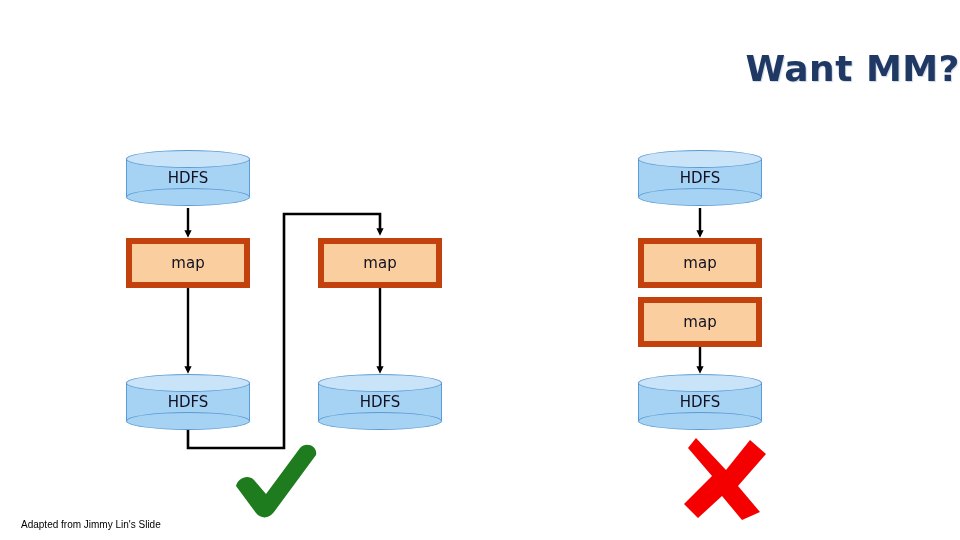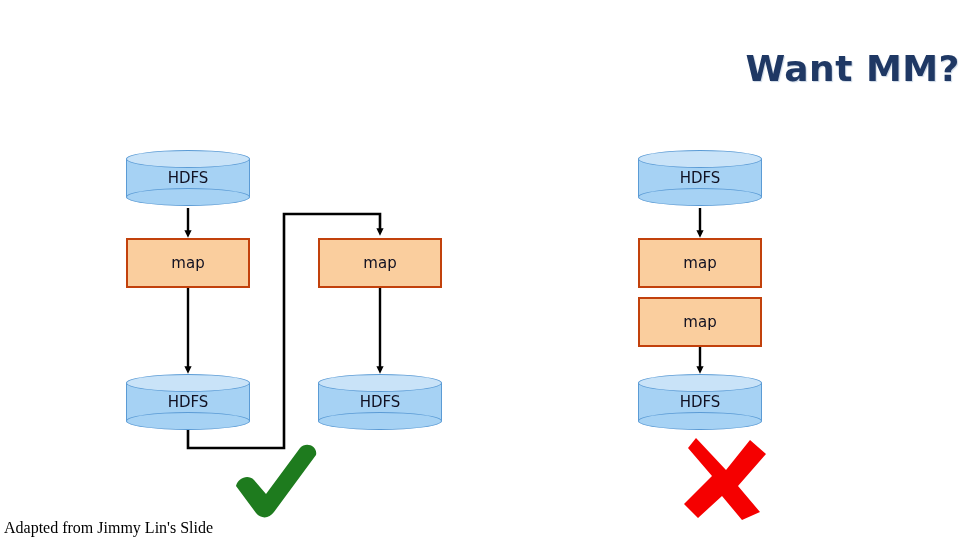--- a/index.html
+++ b/index.html
@@ -102,41 +102,41 @@
     color: #111122;
     z-index: 3;
     pointer-events: none;
   }
 
   
   .mapbox {
     position: absolute;
     box-sizing: border-box;
     background: #FACE9E;
-    border: 2px solid #c2410c;
+    border: 6px solid #c2410c;
     display: flex;
     align-items: center;
     justify-content: center;
     font-family: "DejaVu Sans", sans-serif;
     font-size: 15px;
     color: #111122;
   }
 
   
   .verdict {
     position: absolute;
   }
 
   
   #footer-note {
     position: absolute;
-    left: 4px;
+    left: 21px;
     top: 519px;
-    font-family: Liberation Serif, serif;
-    font-size: 16px;
+    font-family: Liberation Sans, sans-serif;
+    font-size: 10px;
     color: #000000;
     white-space: nowrap;
   }
 </style>
 </head>
 <body>
 
 <div id="slide">
 
   <div id="slide-title">Want MM?</div>

